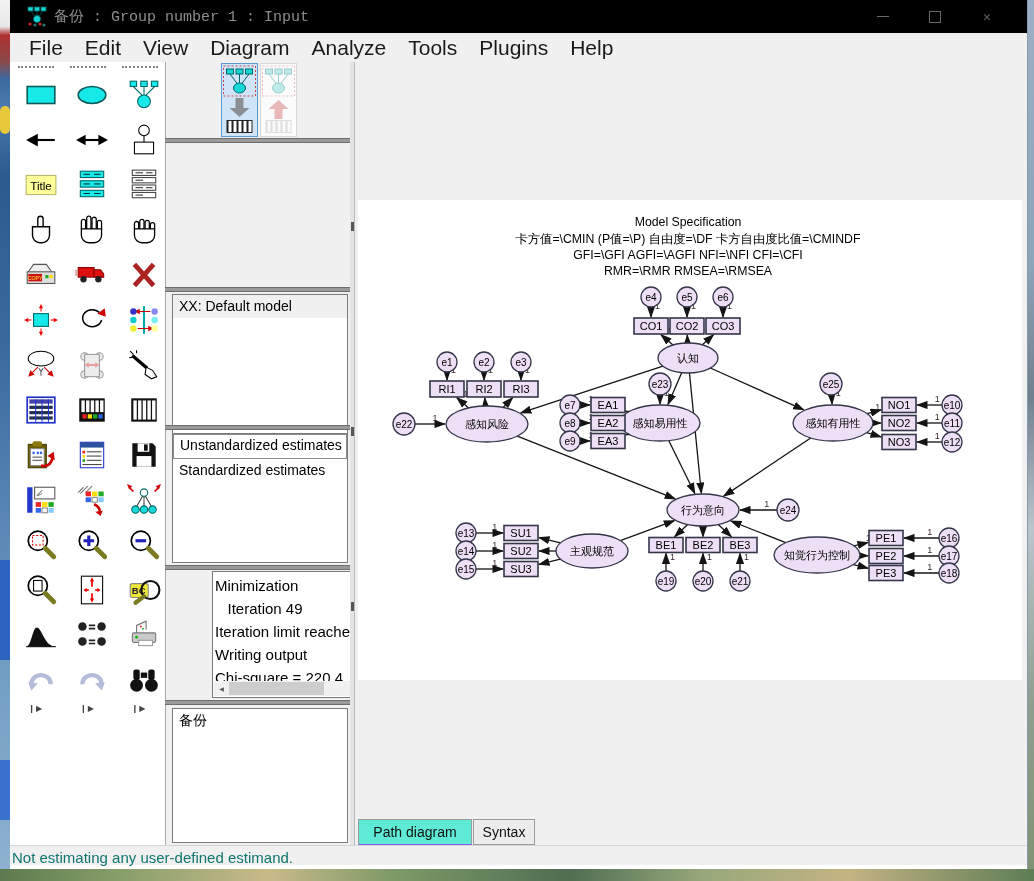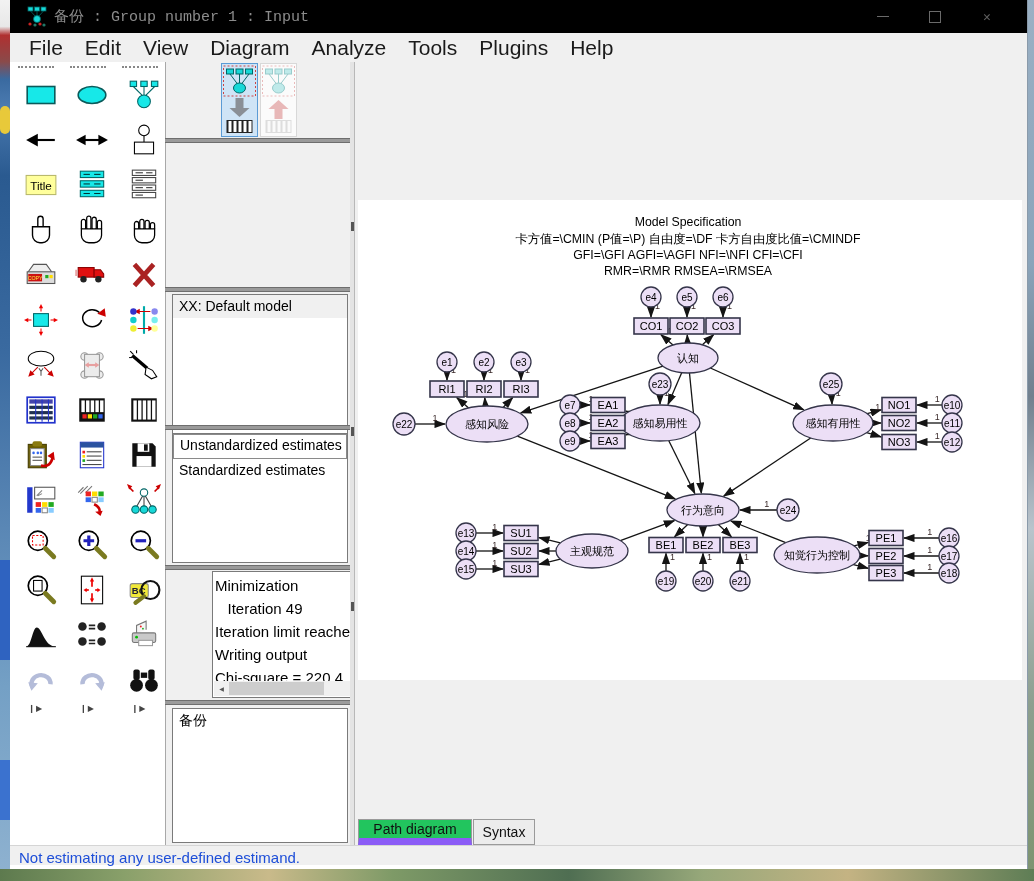--- a/index.html
+++ b/index.html
@@ -57,24 +57,24 @@
   .hsb .left{left:0;} .hsb .right{right:0;}
   .vsb .thumb{position:absolute;left:1px;right:1px;top:45%;height:30px;background:#cdcdcd;}
   .hsb .thumb{position:absolute;top:1px;bottom:1px;left:15px;width:95px;background:#cdcdcd;}
   
   .vsplit{position:absolute;left:340px;top:62px;width:5px;bottom:24px;background:#e4e4e4;border-right:1px solid #b8b8b8;box-sizing:border-box;}
   .vsplit .notch{position:absolute;left:1px;width:3px;height:9px;background:#555;}
   .canvas{position:absolute;left:345px;top:62px;right:0;bottom:24px;background:#f0f0f0;overflow:hidden;}
   #diagram-svg{position:absolute;left:3px;top:138px;width:664px;height:480px;background:#fff;}
   #diagram-svg text{font-family:"Liberation Sans","DejaVu Sans",sans-serif;}
   .tab{position:absolute;top:757px;height:26px;box-sizing:border-box;border:1px solid #9a9a9a;font-size:14px;color:#111;display:flex;align-items:center;justify-content:center;}
-  .tab.active{background:#22c55e;border-bottom:7px solid #8b5cf6;z-index:2;}
+  .tab.active{background:#5eead4;border-bottom:1px solid #8b5cf6;z-index:2;}
   .tab.idle{background:#ececec;z-index:1;}
   
-  .statusbar{position:absolute;left:0;right:0;top:845px;height:20px;background:#f0f0f0;border-top:1px solid #d5d5d5;font-size:15px;color:#1d4ed8;line-height:23px;padding-left:9px;box-sizing:border-box;white-space:nowrap;}
+  .statusbar{position:absolute;left:0;right:0;top:845px;height:20px;background:#f0f0f0;border-top:1px solid #d5d5d5;font-size:15px;color:#0f766e;line-height:23px;padding-left:2px;box-sizing:border-box;white-space:nowrap;}
 </style>
 </head>
 <body>
 
 <div class="desk-left">
   <div class="blob" style="top:106px;height:28px;background:#e8c93a;border-radius:5px;"></div>
   <div class="blob" style="top:560px;height:100px;background:#2f63c0;"></div>
   <div class="blob" style="top:760px;height:60px;background:#3b72cf;"></div>
 </div>
 <div class="desk-right"></div>

